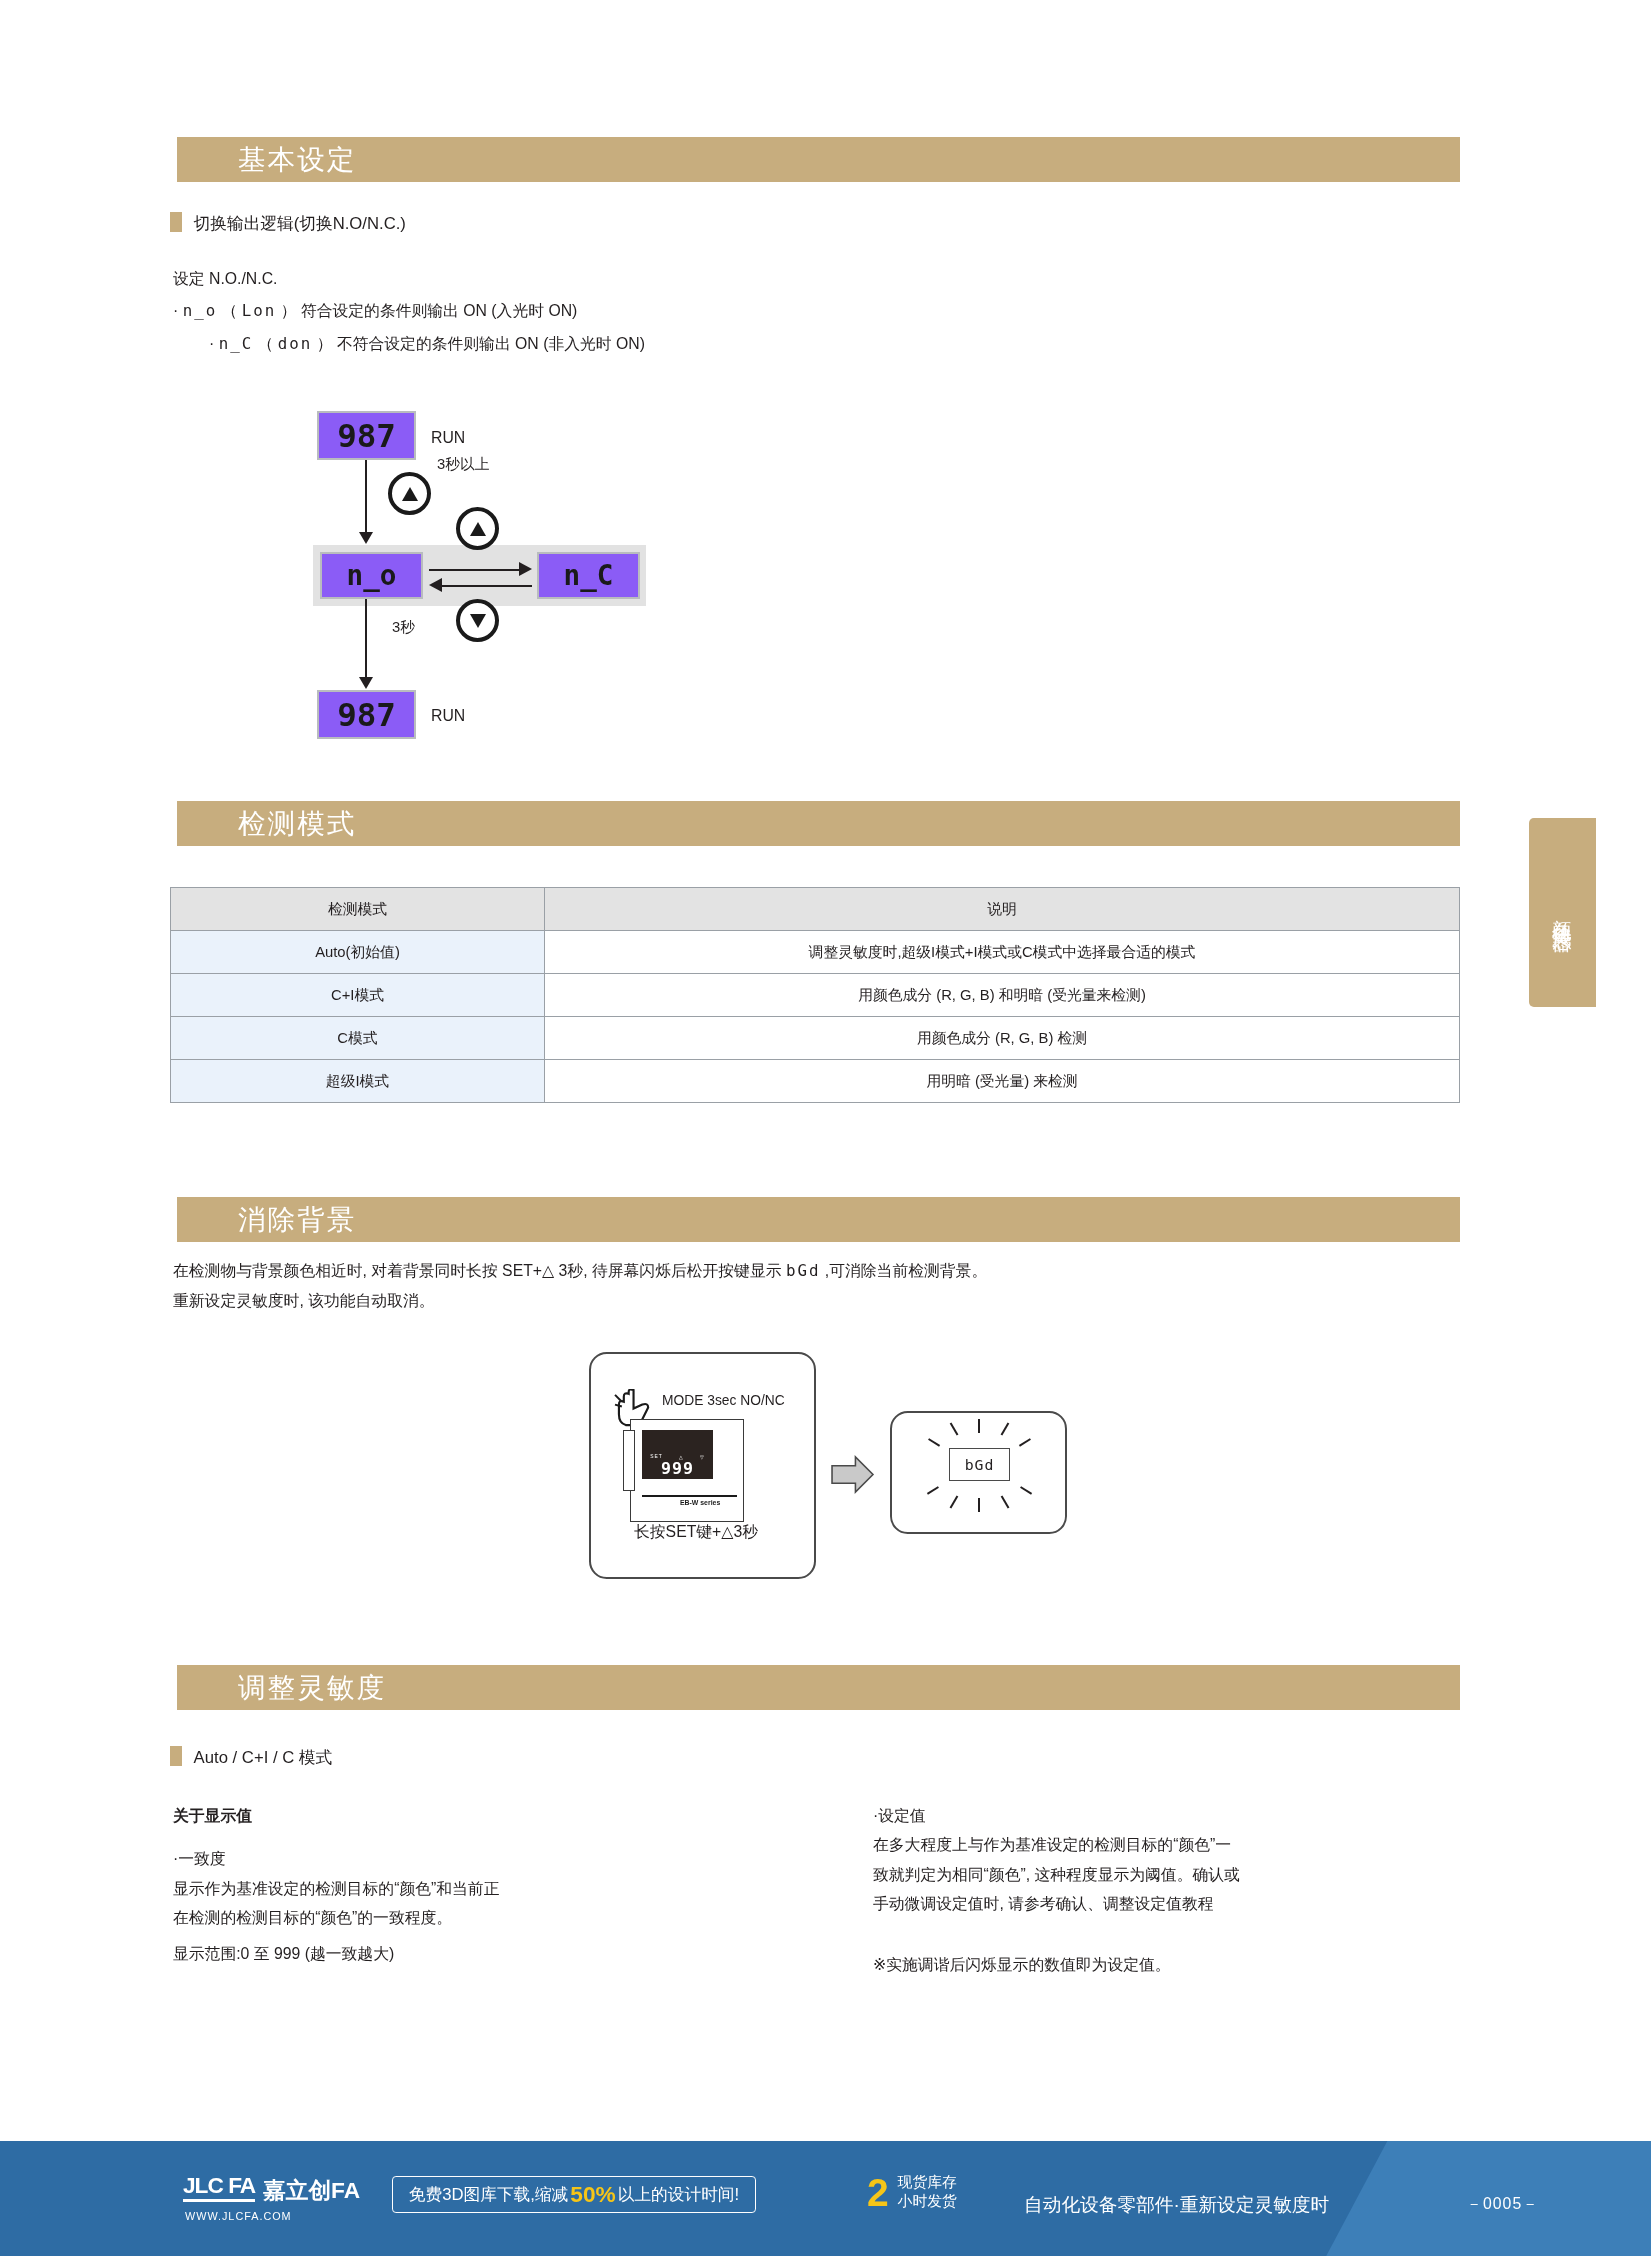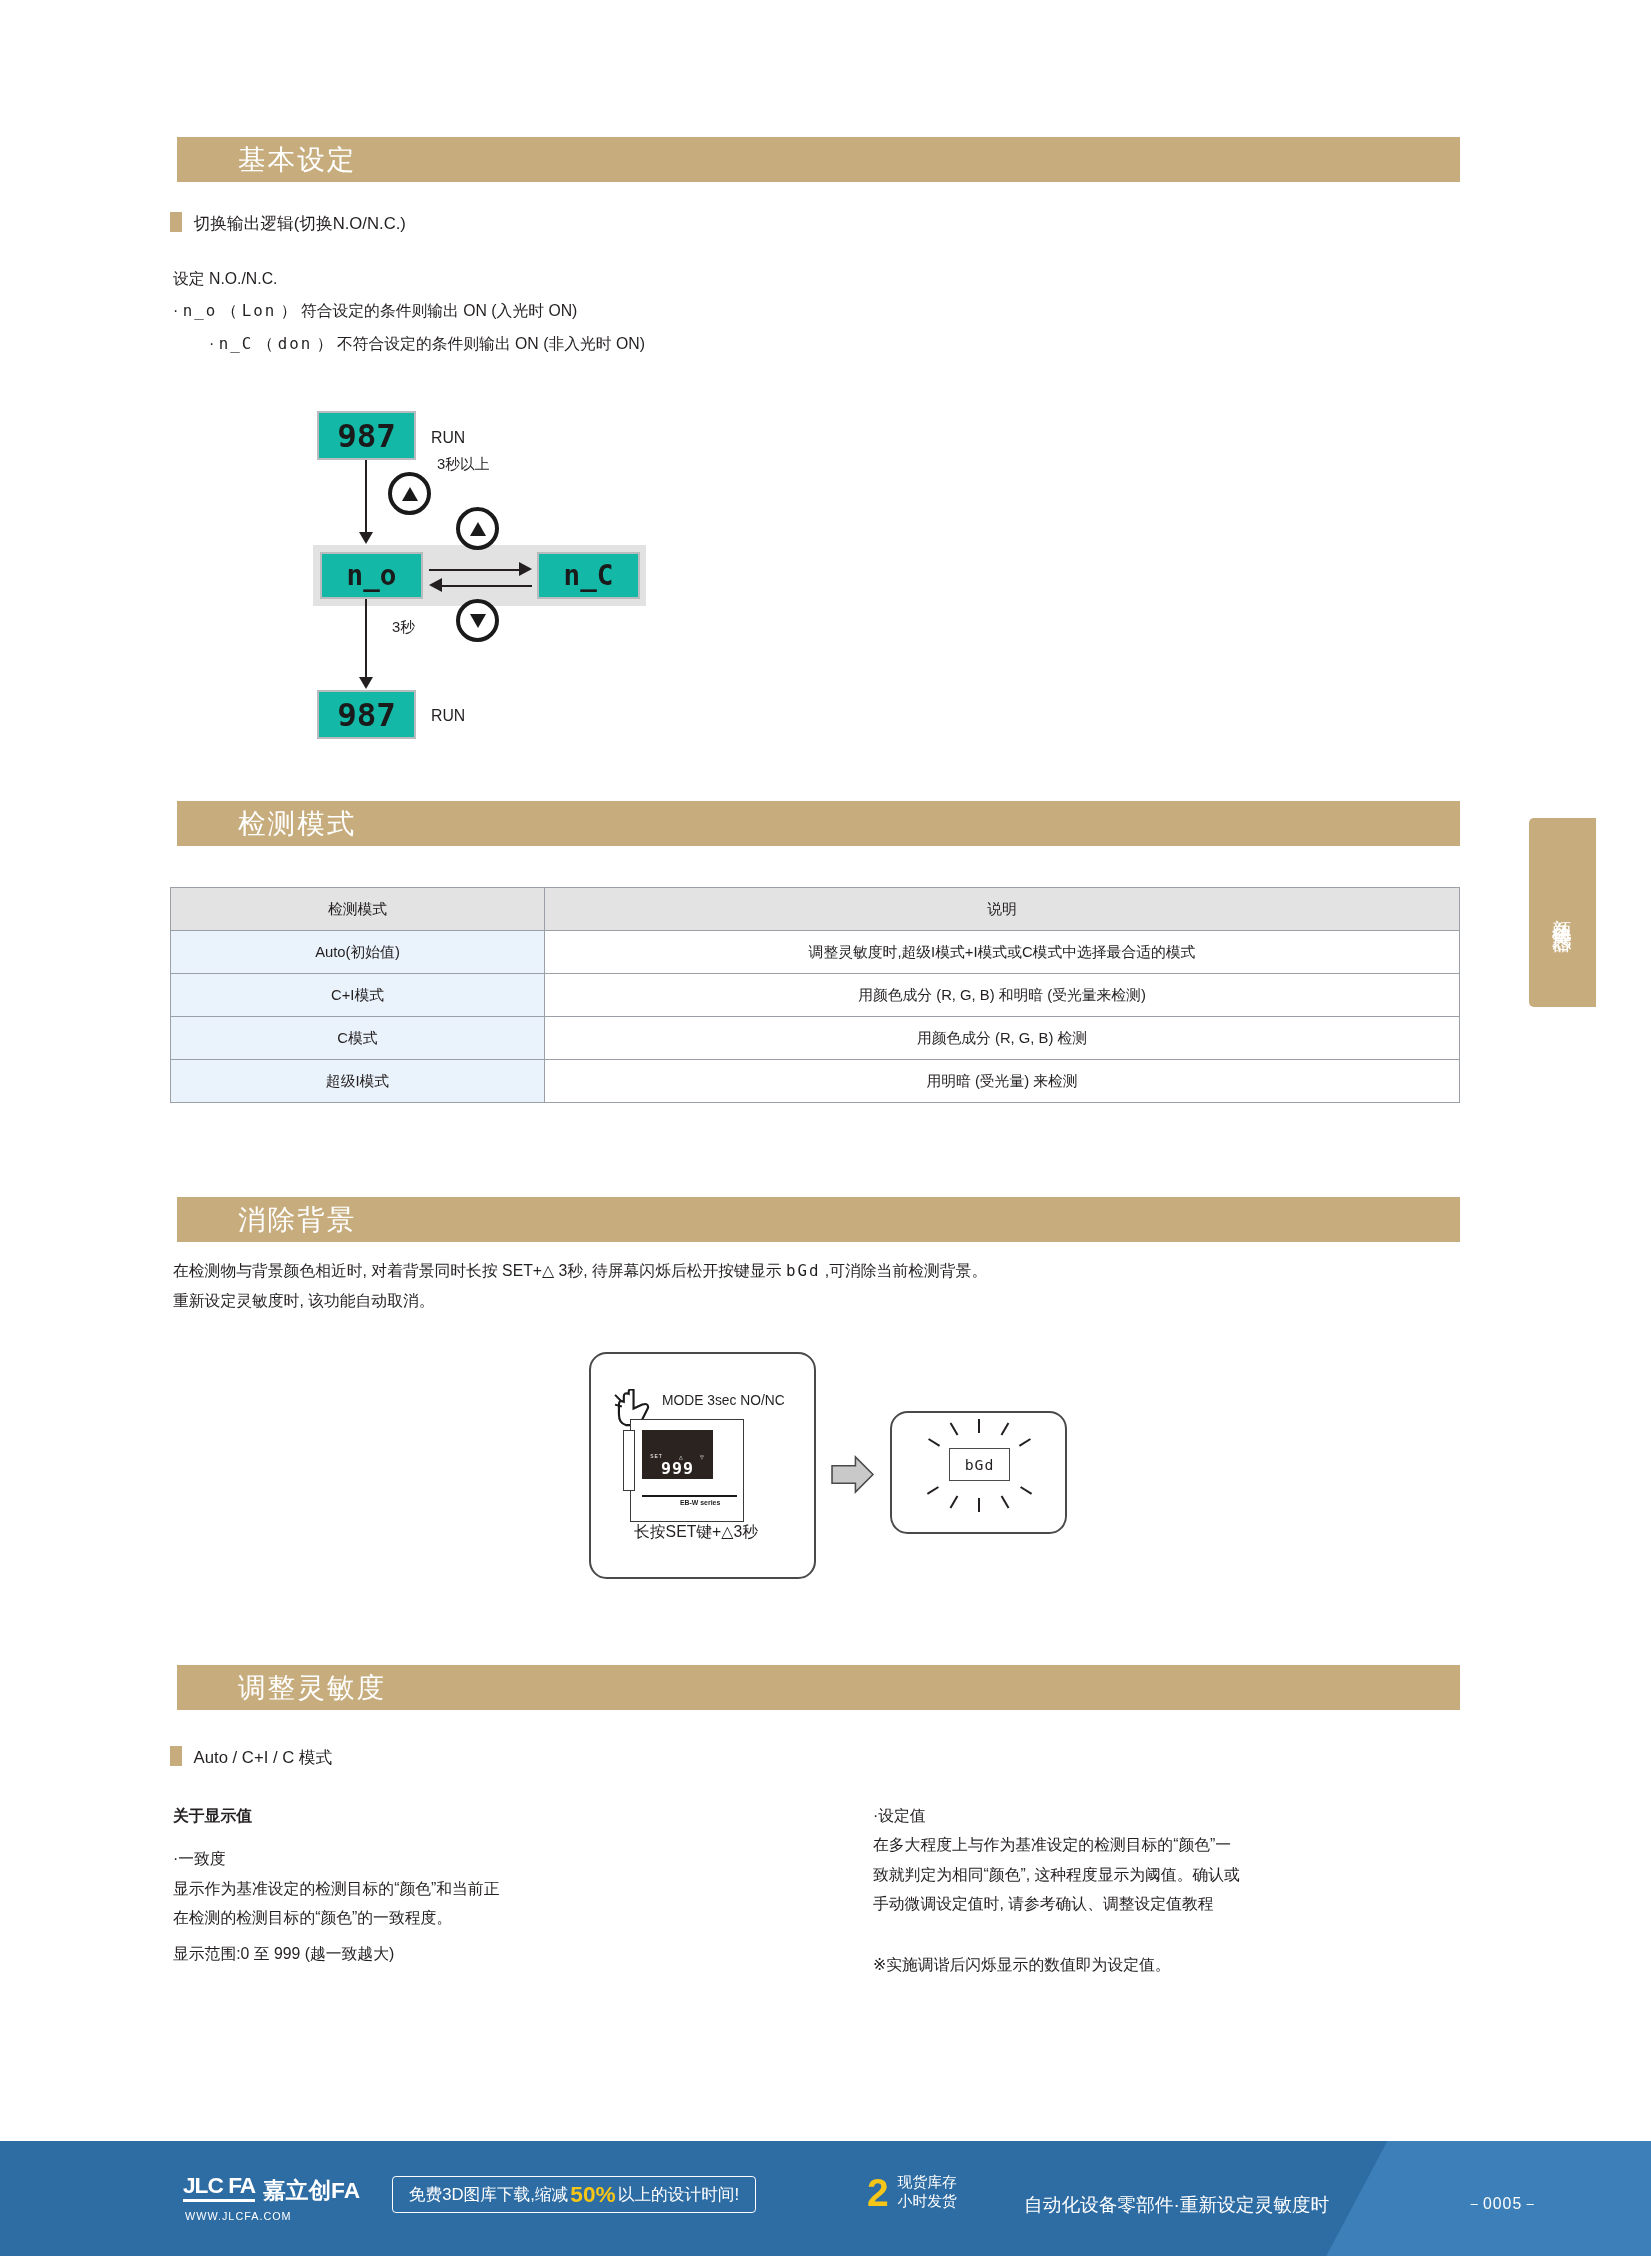--- a/index.html
+++ b/index.html
@@ -39,21 +39,21 @@
   .sqhead .txt { font-size:16.7px; color:#231f20; white-space:nowrap; }
 
   .para { position:absolute; font-size:15.8px; line-height:29.6px; color:#231f20; white-space:nowrap; }
 
   .seg { font-family:"DejaVu Sans Mono","Liberation Mono",monospace; letter-spacing:2px; }
 
   
   .lcd {
     position:absolute;
     border:2px solid #b9bcbe;
-    background:#14b8a6;
+    background:#8b5cf6;
     display:flex; align-items:center; justify-content:center;
     font-family:"DejaVu Sans Mono","Liberation Mono",monospace;
     font-weight:700;
     color:#1a1a1a;
   }
   .runlabel { position:absolute; font-size:15.8px; color:#231f20; }
   .timelabel { position:absolute; font-size:14.8px; color:#231f20; white-space:nowrap; }
 
   .vline { position:absolute; width:2px; background:#231f20; }
   .arrowhead-down {

